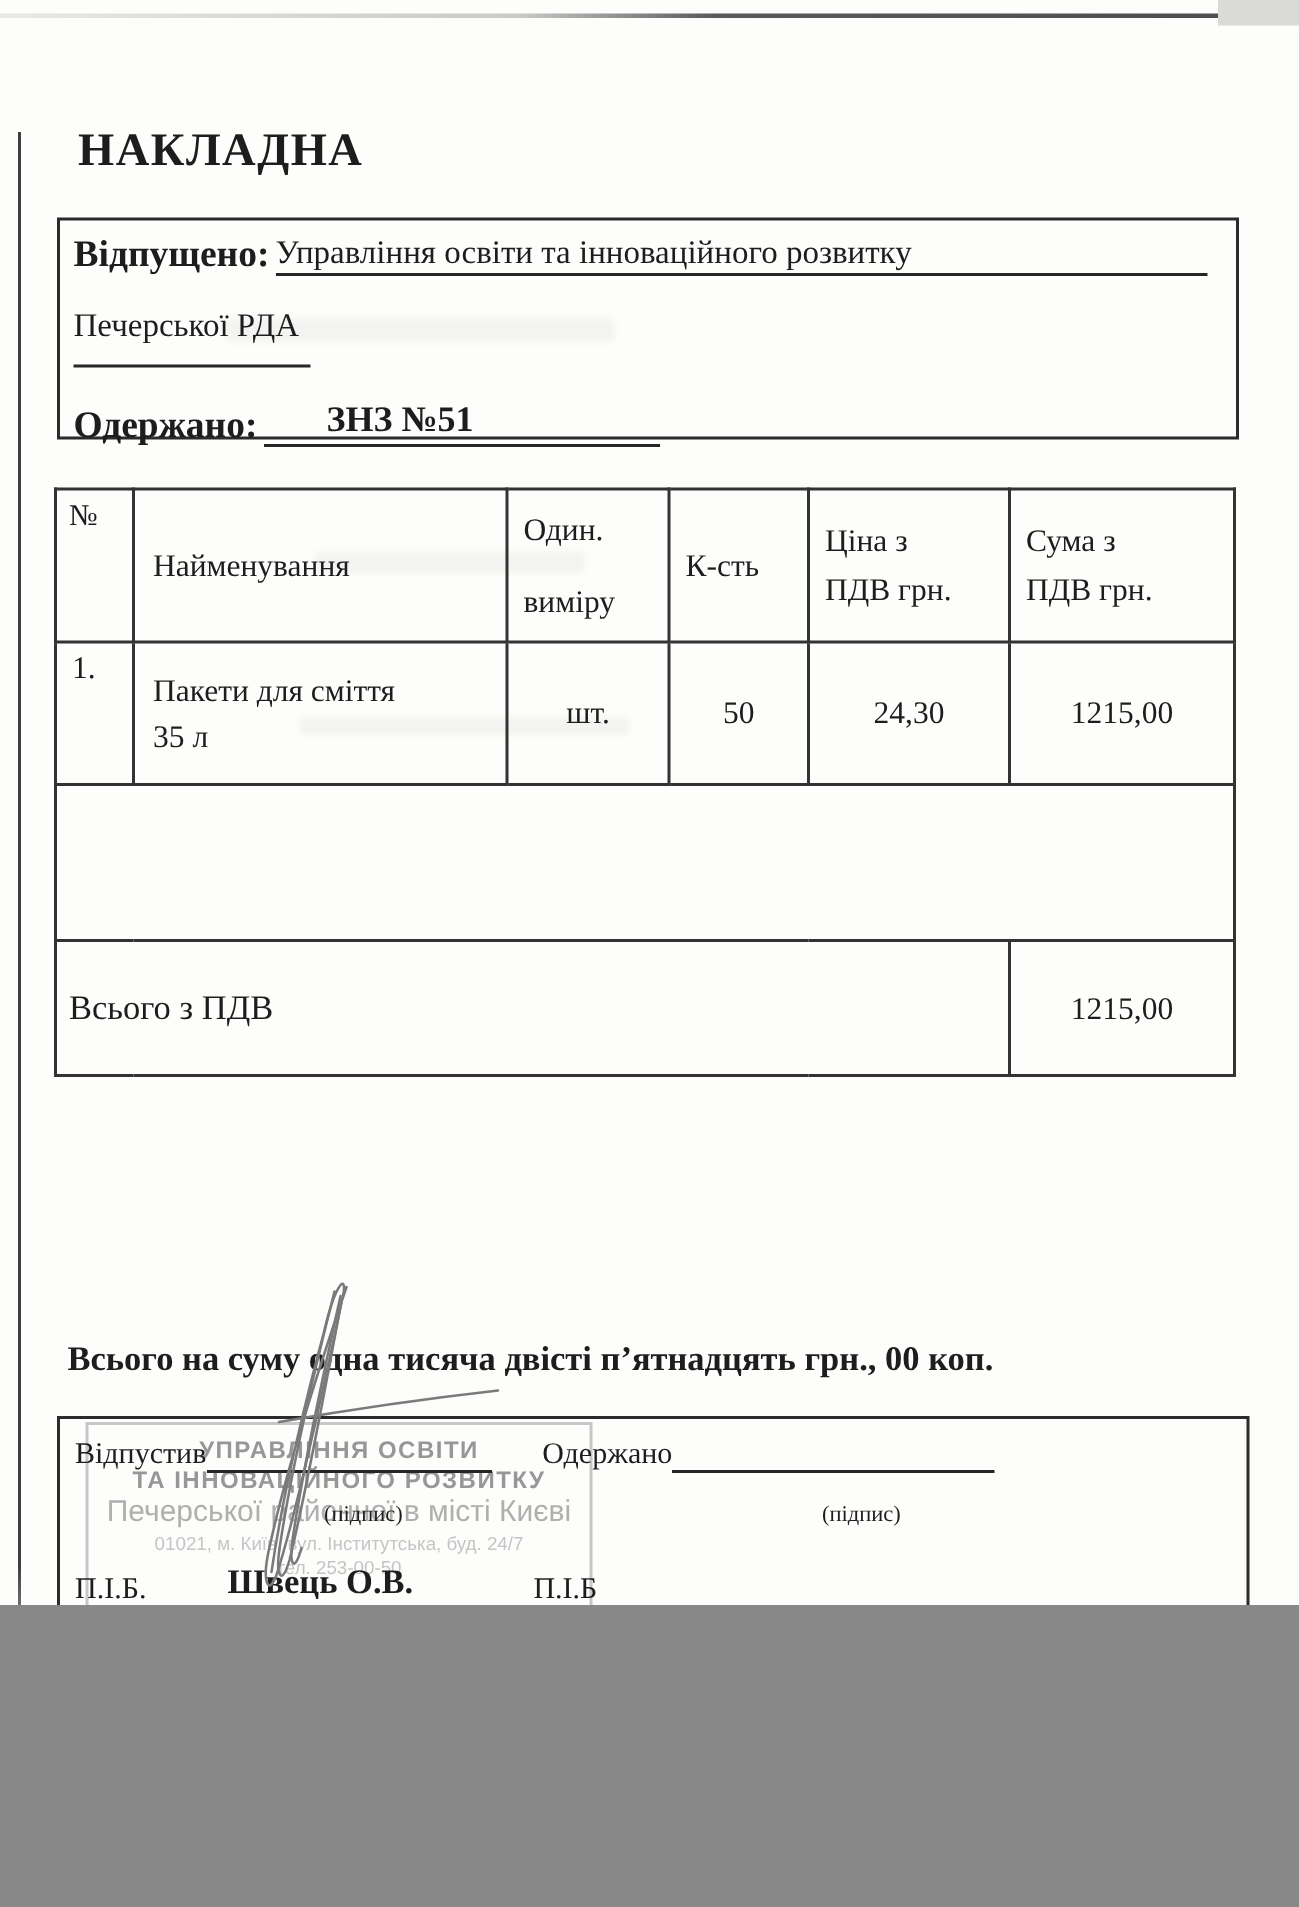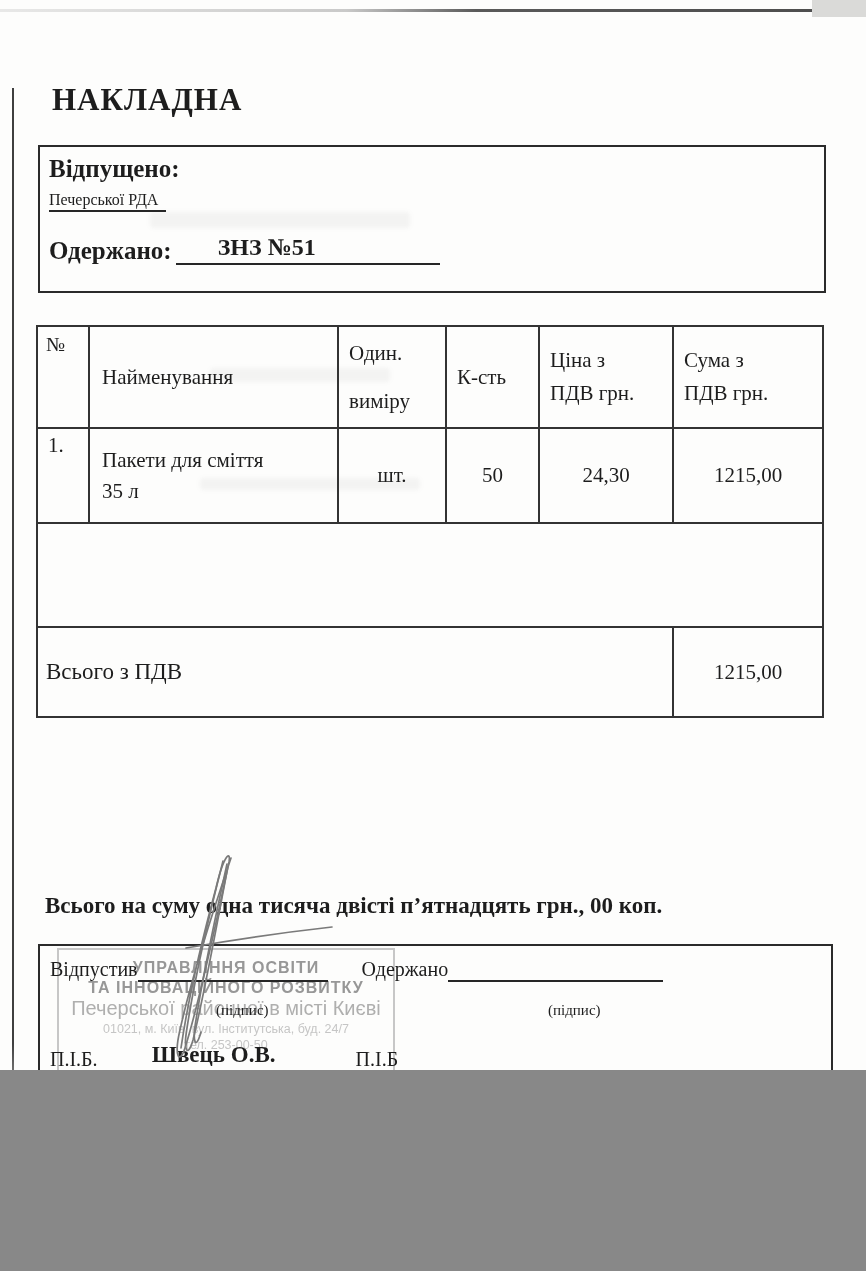--- a/index.html
+++ b/index.html
@@ -24,21 +24,21 @@
 
   .title{position:absolute;left:52px;top:82px;font-size:31px;font-weight:bold;letter-spacing:1px;}
 
   
   .info-box{position:absolute;left:38px;top:145px;width:766px;height:128px;
     border:2px solid #2b2b2b;padding:8px 9px 8px 9px;}
   .info-line1{display:flex;align-items:flex-end;}
   .party-label{font-size:25px;font-weight:600;white-space:nowrap;}
   .uline{border-bottom:2px solid #262626;}
   .party-value{font-size:22px;flex:1;margin-left:4px;margin-right:10px;padding-bottom:1px;}
-  .party-value2{display:inline-block;font-size:16px;margin-top:8px;padding-bottom:1px;padding-right:8px;}
+  .party-value2{display:inline-block;font-size:22px;margin-top:20px;padding-bottom:13px;padding-right:8px;}
   .info-line3{display:flex;align-items:flex-end;margin-top:22px;}
   .received-value{display:inline-block;width:222px;font-size:24px;font-weight:600;
     margin-left:4px;padding-left:42px;padding-bottom:2px;}
 
   
   table.items{position:absolute;left:36px;top:325px;border-collapse:collapse;table-layout:fixed;
     font-size:21px;}
   table.items td,table.items th{border:2px solid #333;font-weight:normal;overflow:hidden;}
   .pre{white-space:pre-line;}
   .h-num{height:94px;vertical-align:top;text-align:left;padding:6px 4px 0 8px;font-size:20px;}
@@ -95,20 +95,21 @@
   <div class="scan-bottom-band2"></div>
   <div class="scan-smudge" style="left:150px;top:212px;width:260px;height:16px;"></div>
   <div class="scan-smudge" style="left:210px;top:368px;width:180px;height:14px;"></div>
   <div class="scan-smudge" style="left:200px;top:478px;width:220px;height:12px;"></div>
 
   <div class="title">НАКЛАДНА</div>
 
   <div class="info-box">
     <div class="info-line1">
       <span class="party-label">Відпущено:</span>
+      <span class="party-value uline">Управління освіти та інноваційного розвитку</span>
     </div>
     <span class="party-value2 uline">Печерської РДА</span>
     <div class="info-line3">
       <span class="party-label">Одержано:</span>
       <span class="received-value uline">ЗНЗ №51</span>
     </div>
   </div>
 
   <table class="items">
     <colgroup>

